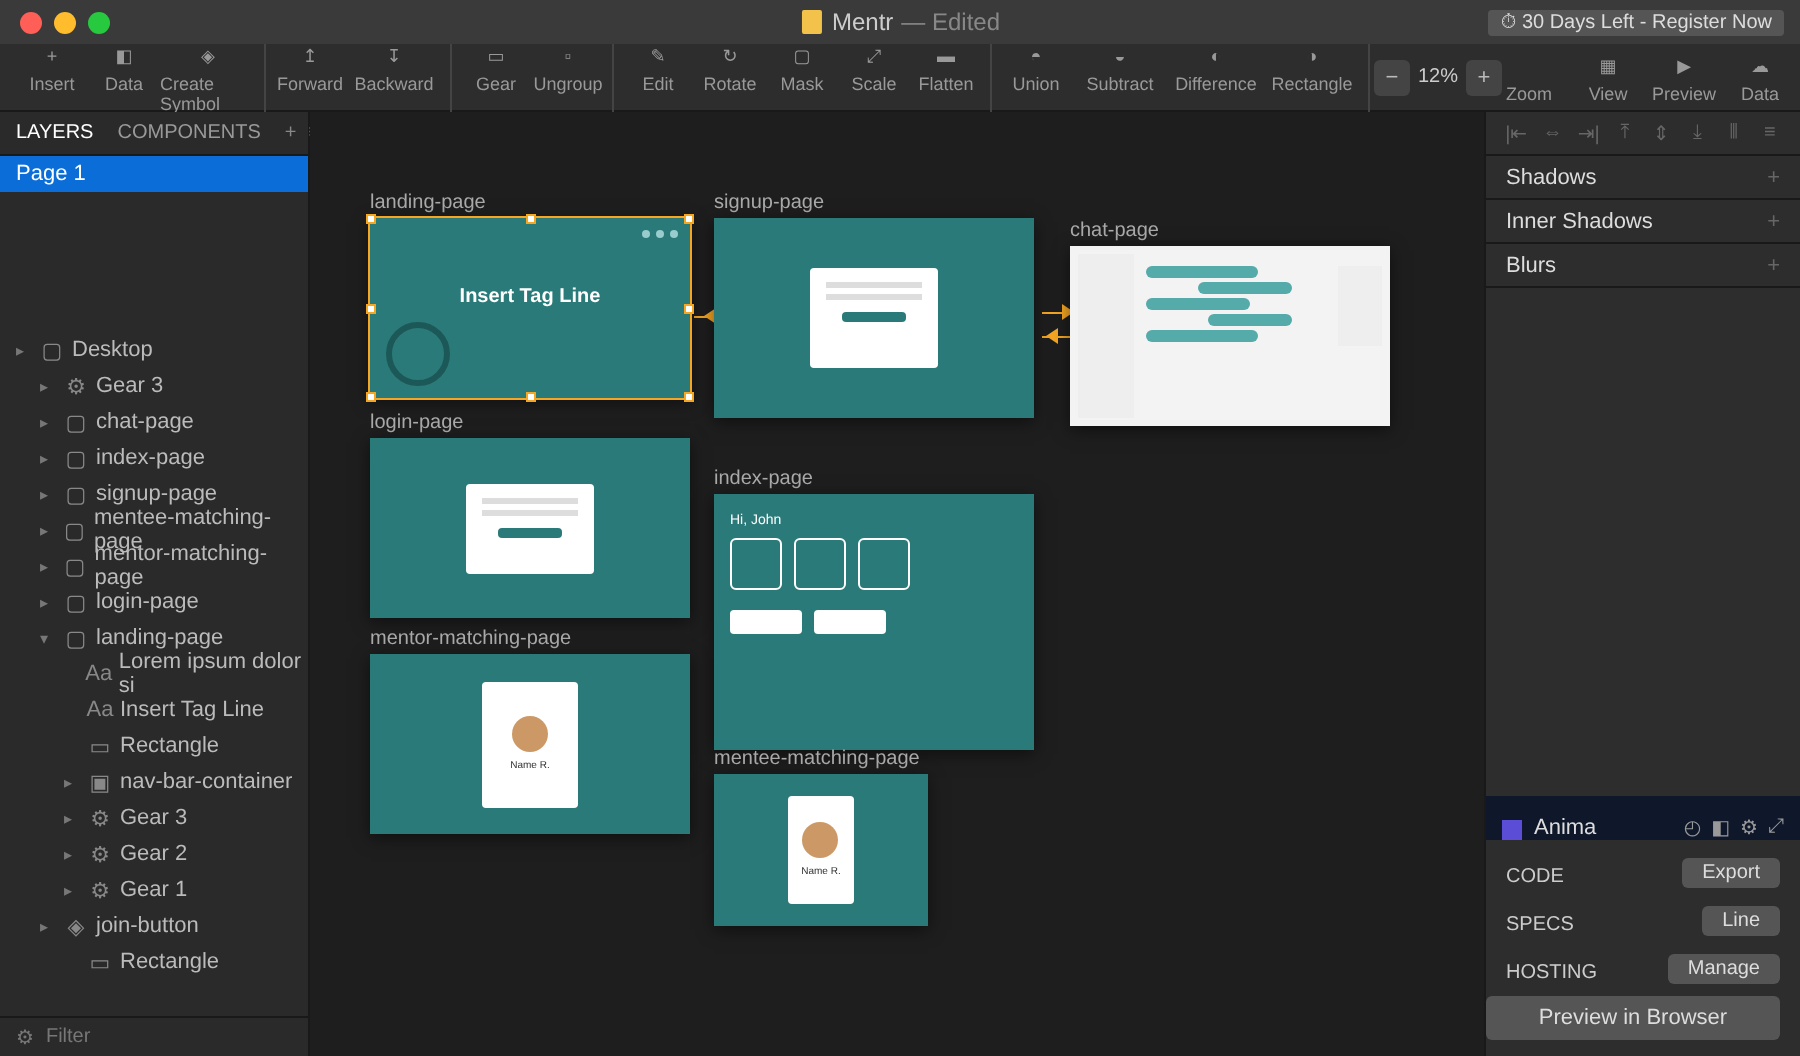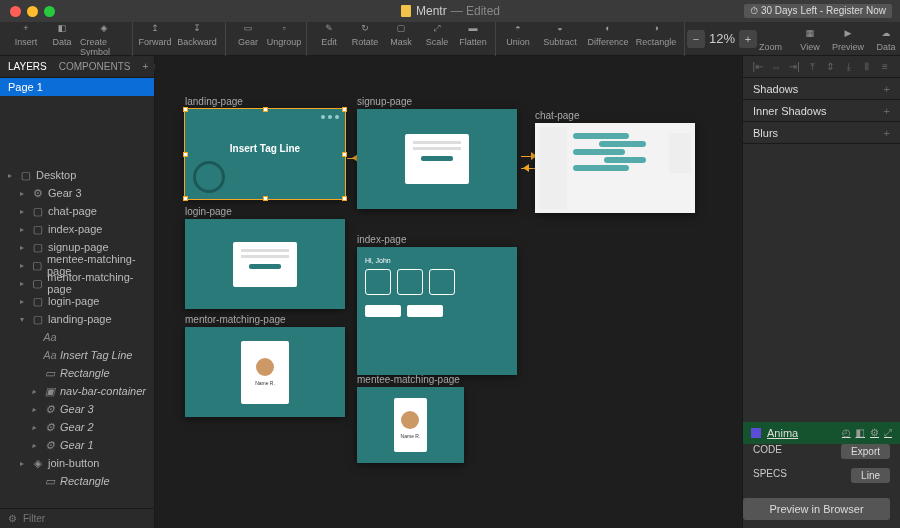--- a/index.html
+++ b/index.html
@@ -10,54 +10,54 @@
 .dot.r { background: #ff5f56; } .dot.y { background: #ffbd2e; } .dot.g { background: #27c93f; }
 .title-center { position: absolute; left: 50%; transform: translateX(-50%); display: flex; align-items: center; gap: 4px; color: #ccc; font-size: 12px; }
 .title-center .edited { color: #888; }
 .trial { position: absolute; right: 8px; background: #555; padding: 1px 6px; border-radius: 2px; font-size: 10px; color: #ddd; }
 .toolbar { height: 34px; background: #2d2d2d; border-bottom: 1px solid #191919; display: flex; align-items: center; padding: 0 4px; gap: 2px; }
 .tool-group { display: flex; gap: 0; border-right: 1px solid #444; padding: 0 4px; }
 .tool { width: 36px; display: flex; flex-direction: column; align-items: center; gap: 1px; color: #999; font-size: 9px; cursor: pointer; }
 .tool .ic { width: 16px; height: 16px; display: flex; align-items: center; justify-content: center; }
 .tool.wd { width: 48px; }
 .zoom-ctrl { display: flex; align-items: center; gap: 4px; margin-left: auto; }
-.zoom-ctrl span { font-size: 13px; color: #ccc; }
+.zoom-ctrl span { font-size: 10px; color: #ccc; }
 .zb { width: 18px; height: 18px; background: #444; border-radius: 3px; display: flex; align-items: center; justify-content: center; color: #bbb; cursor: pointer; font-size: 11px; }
 .right-tools { display: flex; gap: 2px; margin-left: 8px; }
 .main { flex: 1; display: flex; overflow: hidden; }
 .left-panel { width: 155px; background: #2a2a2a; border-right: 1px solid #191919; display: flex; flex-direction: column; }
 .sub-tabs { height: 22px; display: flex; align-items: center; padding: 0 8px; gap: 12px; border-bottom: 1px solid #191919; font-size: 10px; color: #999; }
 .sub-tabs .act { color: #fff; }
 .sub-tabs .plus-row { margin-left: auto; display: flex; gap: 6px; color: #888; }
 .page-sel { background: #0b6dd7; color: #fff; padding: 3px 8px; font-size: 11px; }
 .layers-list { flex: 1; overflow-y: auto; padding-top: 70px; }
 .layer-row { display: flex; align-items: center; height: 18px; padding-left: 8px; gap: 4px; color: #bbb; font-size: 11px; cursor: pointer; }
-.layer-row.ind1 { padding-left: 20px; } .layer-row.ind2 { padding-left: 32px; font-style: italic; }
+.layer-row.ind1 { padding-left: 20px; } .layer-row.ind2 { padding-left: 32px; }
 .layer-row .tw { width: 8px; color: #777; font-size: 8px; }
 .layer-row .li { width: 12px; height: 12px; display: flex; align-items: center; justify-content: center; color: #888; }
 .filter-row { height: 20px; border-top: 1px solid #191919; display: flex; align-items: center; padding: 0 8px; gap: 6px; color: #777; font-size: 10px; }
 .canvas { flex: 1; background: #1e1e1e; position: relative; overflow: hidden; }
 .artboard-wrap { position: absolute; }
 .ab-label { color: #aaa; font-size: 10px; margin-bottom: 2px; }
 .ab { background: #2a7a7a; box-shadow: 0 2px 8px rgba(0,0,0,0.5); position: relative; }
 .ab.sel { outline: 1px solid #f5a623; }
 .handle { position:absolute; width:5px; height:5px; background:#fff; border:1px solid #f5a623; }
 .right-panel { width: 158px; background: #2d2d2d; border-left: 1px solid #191919; display: flex; flex-direction: column; }
 .align-row { height: 22px; display: flex; align-items: center; justify-content: space-around; padding: 0 6px; border-bottom: 1px solid #191919; color: #666; font-size: 10px; }
 .align-row span { cursor:pointer; width:12px; text-align:center; }
 .insp-sec { height: 22px; display: flex; align-items: center; padding: 0 10px; font-size: 11px; color: #ddd; border-bottom: 1px solid #191919; }
 .insp-sec .pl { margin-left: auto; color: #666; cursor: pointer; }
 .insp-gap { flex: 1; }
-.anima-bar { height: 22px; background: #14532d; display: flex; align-items: center; padding: 0 8px; gap: 6px; font-size: 11px; color: #ddd; text-decoration: underline; }
+.anima-bar { height: 22px; background: #0f172a; display: flex; align-items: flex-end; padding: 0 8px; gap: 6px; font-size: 11px; color: #ddd; }
 .anima-bar .sq { width: 10px; height: 10px; background: #5b4dd6; }
 .anima-bar .mini { margin-left: auto; display: flex; gap: 5px; color: #999; font-size: 10px; }
 .anima-tabs { height: 20px; display: flex; font-size: 9px; color: #888; border-bottom: 1px solid #191919; }
 .anima-tabs div { flex: 1; display: flex; align-items: center; justify-content: center; cursor: pointer; }
 .anima-tabs .act { color: #eee; border-bottom: 1px solid #aaa; }
-.anima-row { height: 24px; display: flex; align-items: flex-start; padding: 0 10px; font-size: 10px; color: #ccc; }
+.anima-row { height: 24px; display: flex; align-items: flex-end; padding: 0 10px; font-size: 10px; color: #ccc; }
 .anima-row button { margin-left: auto; background: #555; border: none; color: #ddd; font-size: 10px; padding: 2px 10px; border-radius: 3px; cursor: pointer; }
 .preview-btn { margin: 6px 10px 8px 0; background: #555; border: none; color: #ddd; font-size: 11px; padding: 5px 0; border-radius: 3px; cursor: pointer; }
 svg { display: block; }
 .arrow-line { position:absolute; border-top: 1.5px solid #f5a623; }
 .arrow-head { position:absolute; width:0; height:0; border-top:4px solid transparent; border-bottom:4px solid transparent; border-left:6px solid #f5a623; }
 .ab .chat-bubble { background:#5aa; border-radius:6px; height:6px; margin:2px; }
 .ab.white { background:#f3f3f3; }
 .card-sm { background:#fff; border-radius:2px; }
 </style>
 </head>
@@ -235,20 +235,21 @@
           <span>login-page</span>
         </div>
         <div class="layer-row ind1">
           <span class="tw">▾</span>
           <span class="li">▢</span>
           <span>landing-page</span>
         </div>
         <div class="layer-row ind2">
           <span class="tw"> </span>
           <span class="li">Aa</span>
+          <span>Lorem ipsum dolor si</span>
         </div>
         <div class="layer-row ind2">
           <span class="tw"> </span>
           <span class="li">Aa</span>
           <span>Insert Tag Line</span>
         </div>
         <div class="layer-row ind2">
           <span class="tw"> </span>
           <span class="li">▭</span>
           <span>Rectangle</span>
@@ -425,16 +426,20 @@
     </div>
     <div id="anima-rows">
         <div class="anima-row">
           <span>CODE</span>
           <button>Export</button>
         </div>
         <div class="anima-row">
           <span>SPECS</span>
           <button>Line</button>
         </div>
+        <div class="anima-row">
+          <span>HOSTING</span>
+          <button>Manage</button>
+        </div>
       </div>
     <button class="preview-btn">Preview in Browser</button>
   </div>
 </div>
 
 </body></html>

